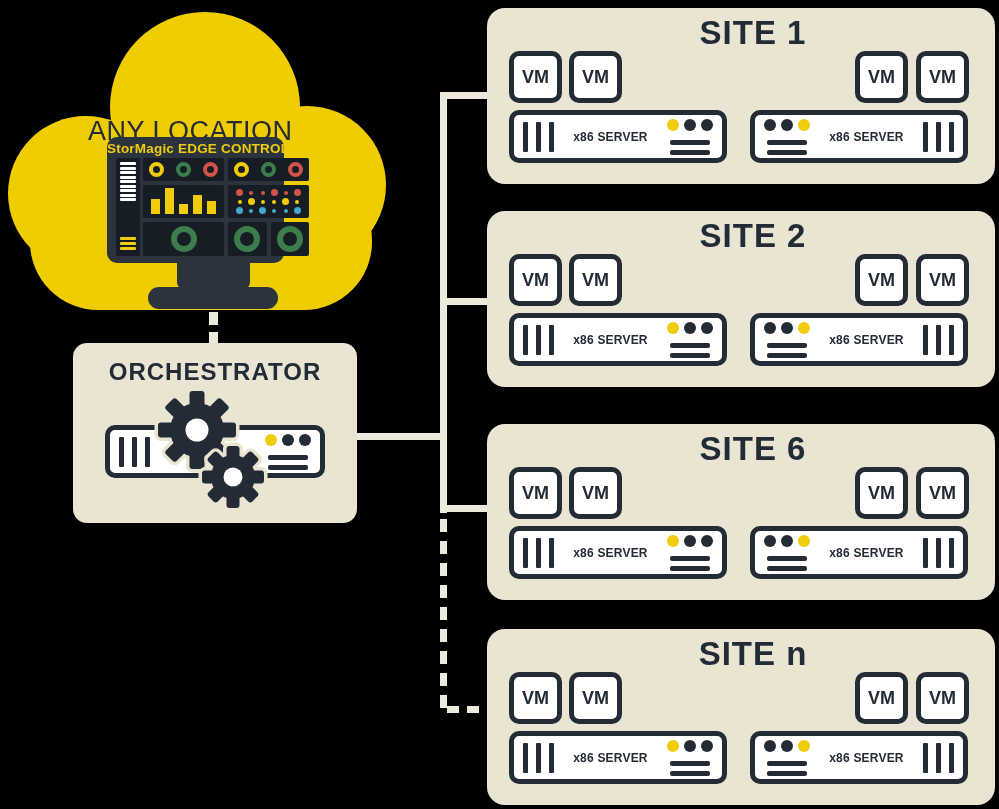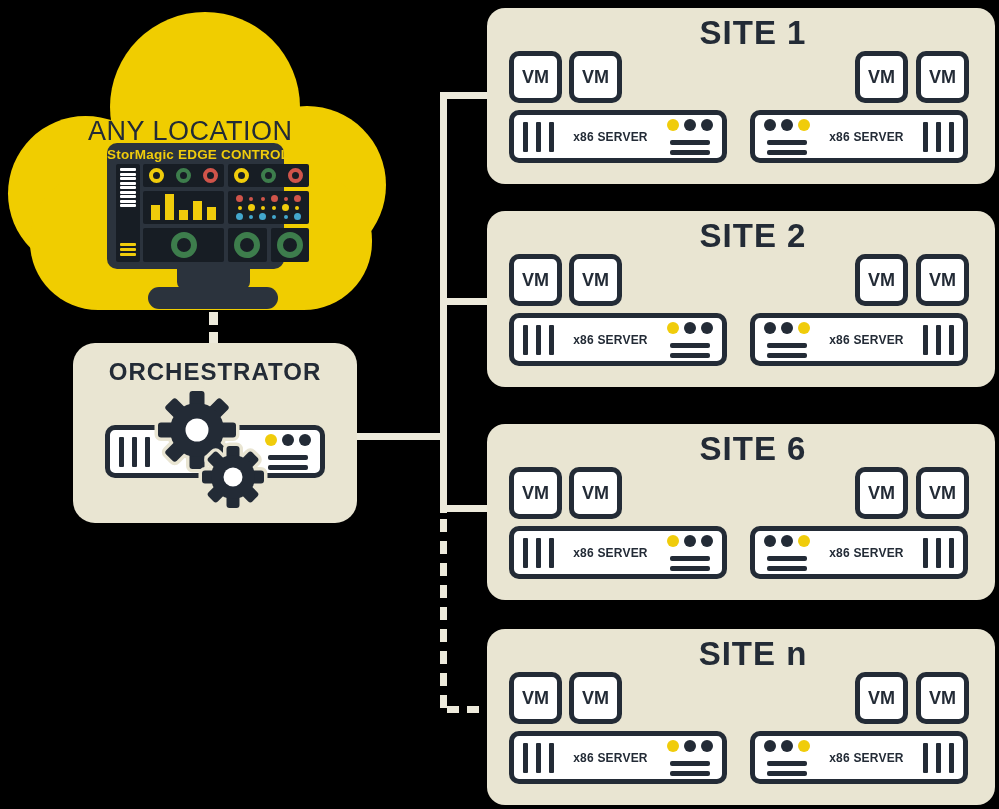--- a/index.html
+++ b/index.html
@@ -30,21 +30,21 @@
   .conn-branchn{left:447px;top:706px;width:43px;height:7px;background:repeating-linear-gradient(90deg,var(--line) 0 12px,transparent 12px 20px);}
   
   .cloud-part{position:absolute;background:var(--cloud);border-radius:50%;}
   .cloud-c1{left:110px;top:12px;width:190px;height:190px;}
   .cloud-c2{left:8px;top:116px;width:155px;height:155px;}
   .cloud-c3{left:228px;top:106px;width:158px;height:158px;}
   .cloud-base{left:30px;top:172px;width:342px;height:138px;border-radius:68px;}
   .cloud-label{position:absolute;left:88px;top:88px;width:228px;text-align:left;
     font-size:27px;font-weight:400;letter-spacing:0.5px;color:var(--dark);margin-top:28px;}
   
-  .monitor{position:absolute;left:107px;top:143px;width:177px;height:126px;background:var(--frame);border-radius:10px;}
+  .monitor{position:absolute;left:107px;top:137px;width:177px;height:126px;background:var(--frame);border-radius:10px;}
   .monitor-title{position:absolute;top:4px;left:0;right:0;text-align:center;
     font-size:13.5px;font-weight:700;letter-spacing:0.2px;color:var(--yellow);white-space:nowrap;}
   .monitor-body{position:absolute;left:9px;top:21px;width:193px;height:98px;display:flex;gap:3px;}
   .sidebar{width:24px;background:var(--screen);border-radius:2px;display:flex;flex-direction:column;padding:4px 4px;box-sizing:border-box;}
   .sb-line{height:3px;background:#fff;border-radius:1px;margin-bottom:1.5px;flex:none;}
   .sb-line-y{height:3px;background:var(--yellow);border-radius:1px;margin-bottom:2px;flex:none;}
   .sb-spacer{flex:1;}
   .dash-grid{flex:1;display:grid;grid-template-columns:repeat(4,1fr);grid-template-rows:23px 33px 1fr;gap:4px;}
   .panel{background:var(--screen);border-radius:2px;}
   .p-r1c1{grid-column:1/3;grid-row:1;} .p-r1c2{grid-column:3/5;grid-row:1;}
@@ -60,21 +60,21 @@
   .bar{width:9px;background:var(--yellow);flex:none;}
   .dots-panel{display:grid;grid-template-columns:repeat(6,1fr);grid-auto-rows:1fr;align-items:center;justify-items:center;padding:3px 6px;box-sizing:border-box;}
   .dot{border-radius:50%;}
   .dot-lg{width:7px;height:7px;} .dot-sm{width:4px;height:4px;}
   .dot-red{background:var(--red);} .dot-yellow{background:var(--yellow);} .dot-blue{background:var(--blue);}
   .monitor-neck{position:absolute;left:177px;top:262px;width:73px;height:28px;background:var(--frame);border-radius:0 0 8px 8px;}
   .monitor-base{position:absolute;left:148px;top:287px;width:130px;height:22px;background:var(--frame);border-radius:11px;}
   .dash-v{position:absolute;left:209px;width:9px;background:var(--line);}
   .dash-v.d1{top:312px;height:13px;} .dash-v.d2{top:332px;height:11px;}
   
-  .orch{position:absolute;left:73px;top:343px;width:284px;height:180px;background:var(--beige);border-radius:22px;}
+  .orch{position:absolute;left:73px;top:343px;width:284px;height:180px;background:var(--beige);border-radius:14px;}
   .orch-title{position:absolute;top:15px;left:0;right:0;text-align:center;
     font-size:24px;font-weight:700;letter-spacing:1px;color:var(--dark);}
   .gears{position:absolute;left:55px;top:30px;width:140px;height:150px;}
   
   .srv{position:absolute;top:102px;width:218px;height:53px;background:#fff;border:5px solid var(--dark);
     border-radius:10px;box-sizing:border-box;display:flex;align-items:center;padding:0 9px;gap:6px;}
   .srv-a{left:22px;} .srv-b{left:263px;flex-direction:row-reverse;}
   .rack{display:flex;gap:8px;flex:none;}
   .rack i{width:5px;height:30px;background:var(--dark);border-radius:1px;}
   .srv-label{flex:1;text-align:center;font-weight:700;font-size:12px;letter-spacing:0.2px;color:var(--dark);white-space:nowrap;}

